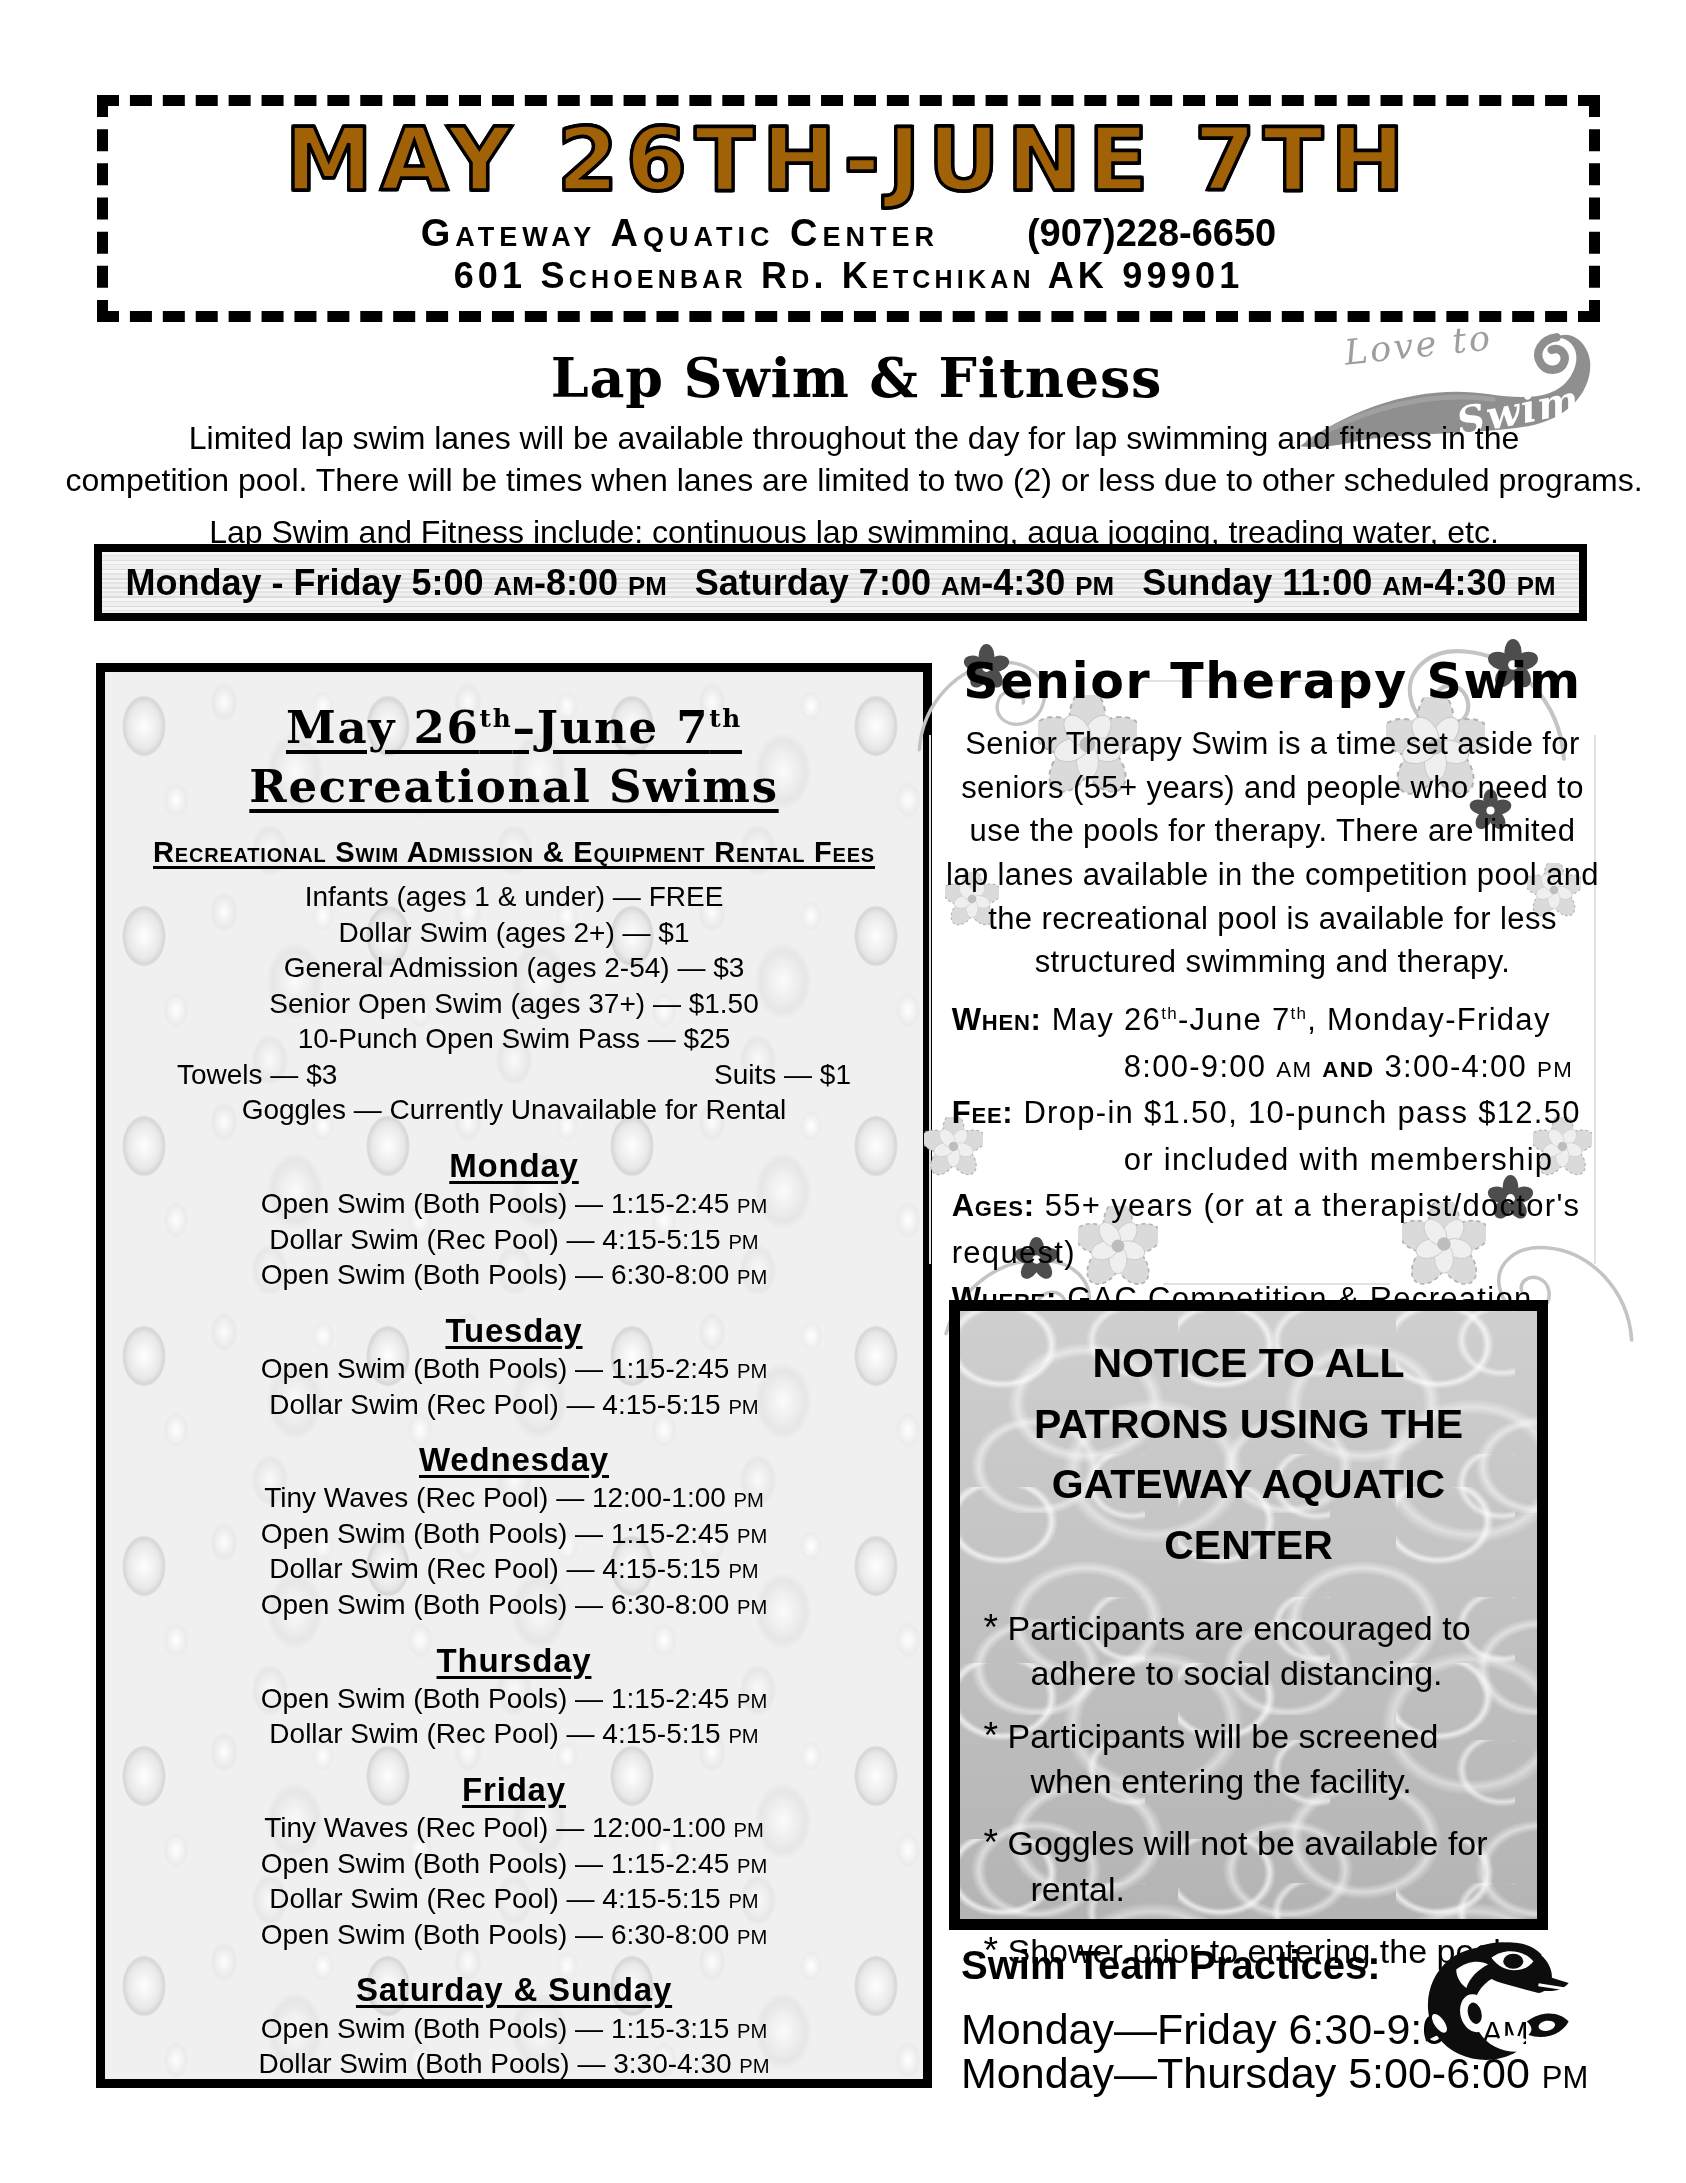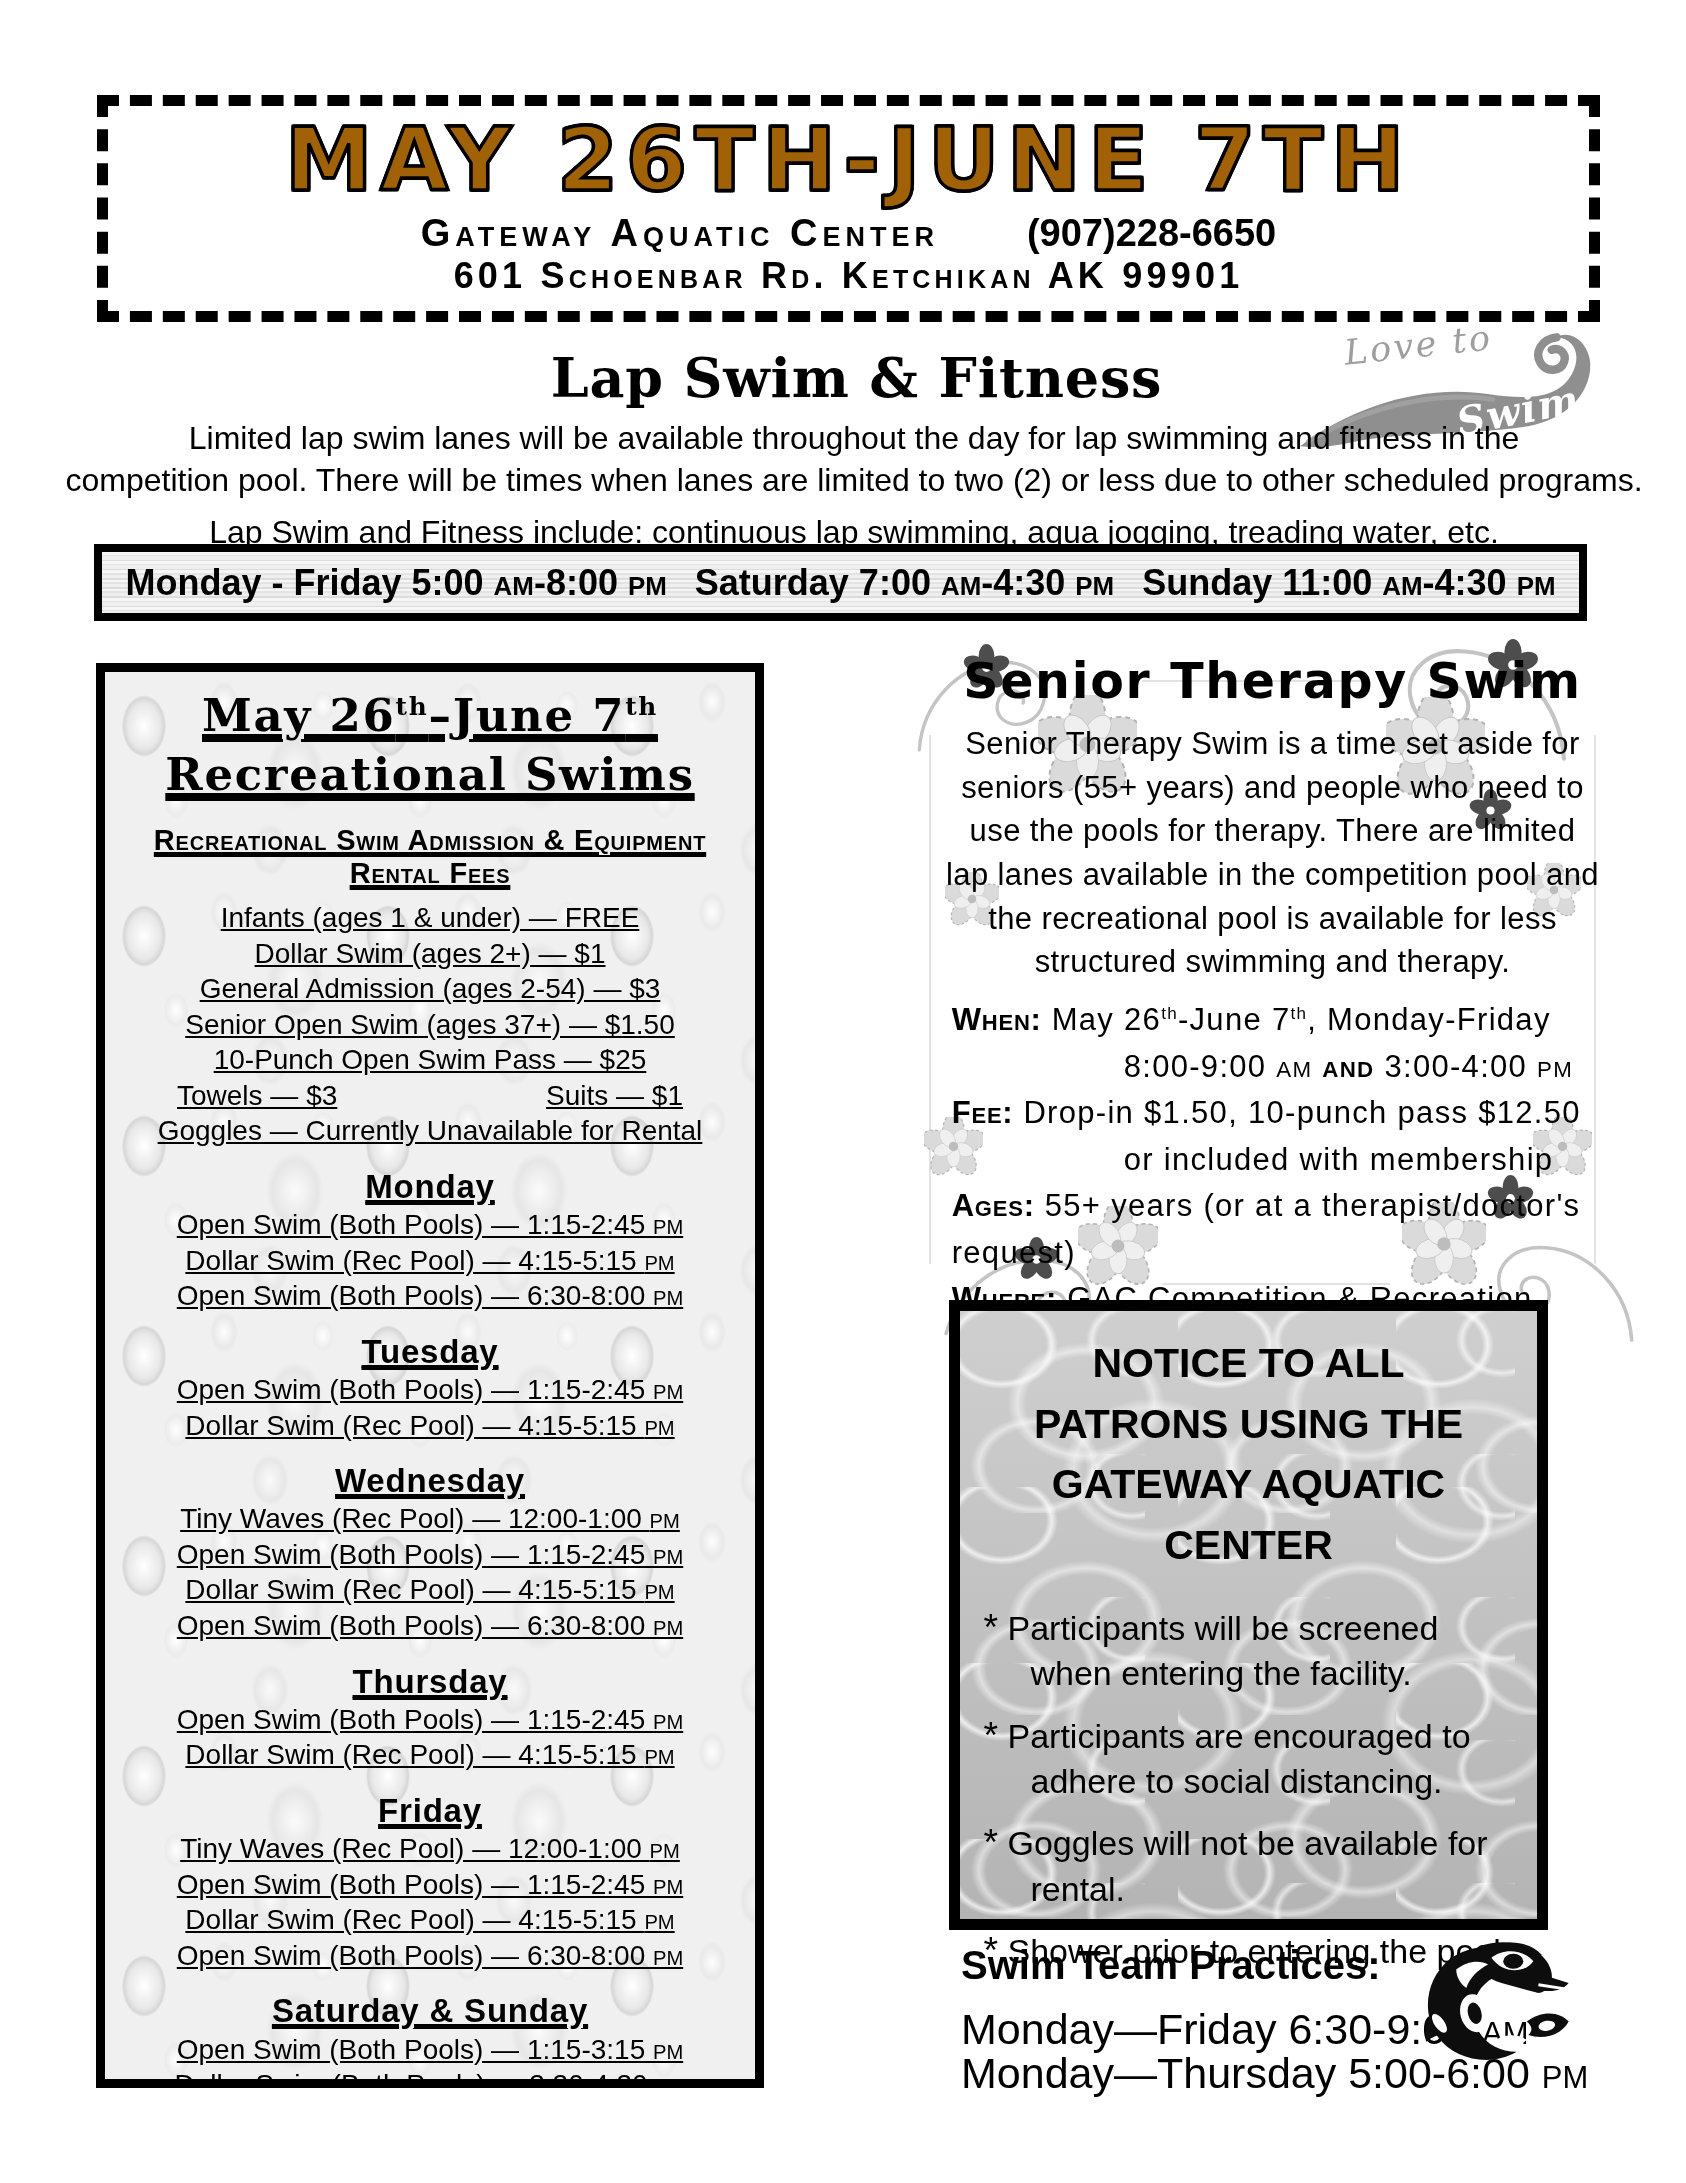--- a/index.html
+++ b/index.html
@@ -35,31 +35,31 @@
       padding:0 23.5px;font-size:36px;font-weight:600;
       background-color:#ececec;
       background-image:repeating-linear-gradient(180deg,#f6f6f6 0 2.5px,#e3e3e3 2.5px 4.2px,#efefef 4.2px 7.6px,#dcdcdc 7.6px 9.2px),
         repeating-linear-gradient(90deg,rgba(255,255,255,.25) 0 50px,rgba(0,0,0,.03) 50px 101px);}
 
   .sc{font-size:.72em;}
   .b{font-weight:bold;}
   sup{font-size:.55em;vertical-align:super;}
 
   
-  .leftbox{position:absolute;left:96px;top:663px;width:668px;height:1425px;box-sizing:border-box;
-      border:9.2px solid #000;text-align:center;padding-top:15px;overflow:hidden;
+  .leftbox{position:absolute;left:96px;top:663px;width:836px;height:1425px;box-sizing:border-box;
+      border:9.2px solid #000;text-align:center;padding-top:27px;overflow:hidden;
       background-color:#eff0ef;
       background-image:
         radial-gradient(35px 49px at 39px 54px,#ffffff,#e8e8e8 46%,#d6d6d6 58%,rgba(214,214,214,0) 63%),
         radial-gradient(22px 32px at 119px 30px,#fdfdfd,#e9e9e9 50%,rgba(217,217,217,0) 64%),
         radial-gradient(47px 64px at 190px 99px,#fbfbfb,#e6e6e6 48%,rgba(210,210,210,0) 61%),
         radial-gradient(20px 28.6px at 71px 128px,#ffffff,#ebebeb 52%,rgba(0,0,0,0) 64%),
         radial-gradient(30px 42px at 165px 178px,#fafafa,#e7e7e7 50%,rgba(0,0,0,0) 62%),
         radial-gradient(17px 23.5px at 218px 34px,#ffffff,#ececec 55%,rgba(0,0,0,0) 66%);
-      background-size:244px 210px;text-decoration:underline;}
+      background-size:244px 210px;}
   .rec-title{font-family:"DejaVu Serif",serif;font-weight:bold;font-size:45px;line-height:1.3;
       letter-spacing:1.7px;}
   .rec-title span{text-decoration:underline;text-decoration-thickness:4.2px;text-underline-offset:6.7px;}
   .fees-heading{margin-top:20px;font-size:29px;font-weight:bold;font-variant:small-caps;
       text-decoration:underline;text-decoration-thickness:2.5px;text-underline-offset:4.2px;letter-spacing:0.8px;}
   .fees{margin-top:10px;}
   .fee-line{font-size:28px;line-height:1.27;}
   .fee-cols{display:flex;justify-content:space-between;padding:0 72px;font-size:28px;line-height:1.27;}
   .fee-note{font-size:28px;line-height:1.27;}
   .day{margin-top:17px;}
@@ -320,22 +320,22 @@
     </div>
   </div>
 
   <div class="notice">
     <div class="notice-head">
       <div>NOTICE TO ALL</div>
       <div>PATRONS USING THE</div>
       <div>GATEWAY AQUATIC CENTER</div>
     </div>
     <div class="notice-bullets">
+      <div class="nb"><span class="ast">*</span> <span>Participants are encouraged to adhere to social distancing.</span></div>
       <div class="nb"><span class="ast">*</span> <span>Participants will be screened when entering the facility.</span></div>
-      <div class="nb"><span class="ast">*</span> <span>Participants are encouraged to adhere to social distancing.</span></div>
       <div class="nb"><span class="ast">*</span> <span>Goggles will not be available for rental.</span></div>
       <div class="nb"><span class="ast">*</span> <span>Shower prior to entering the pool.</span></div>
     </div>
   </div>
 
   <div class="team-title">Swim Team Practices:</div>
   <div class="team-line" id="tl1">Monday—Friday 6:30-9:00 <span class="sc">AM</span></div>
   <div class="team-line" id="tl2">Monday—Thursday 5:00-6:00 <span class="sc">PM</span></div>
 
   <svg class="whale" viewBox="0 0 180 150">

